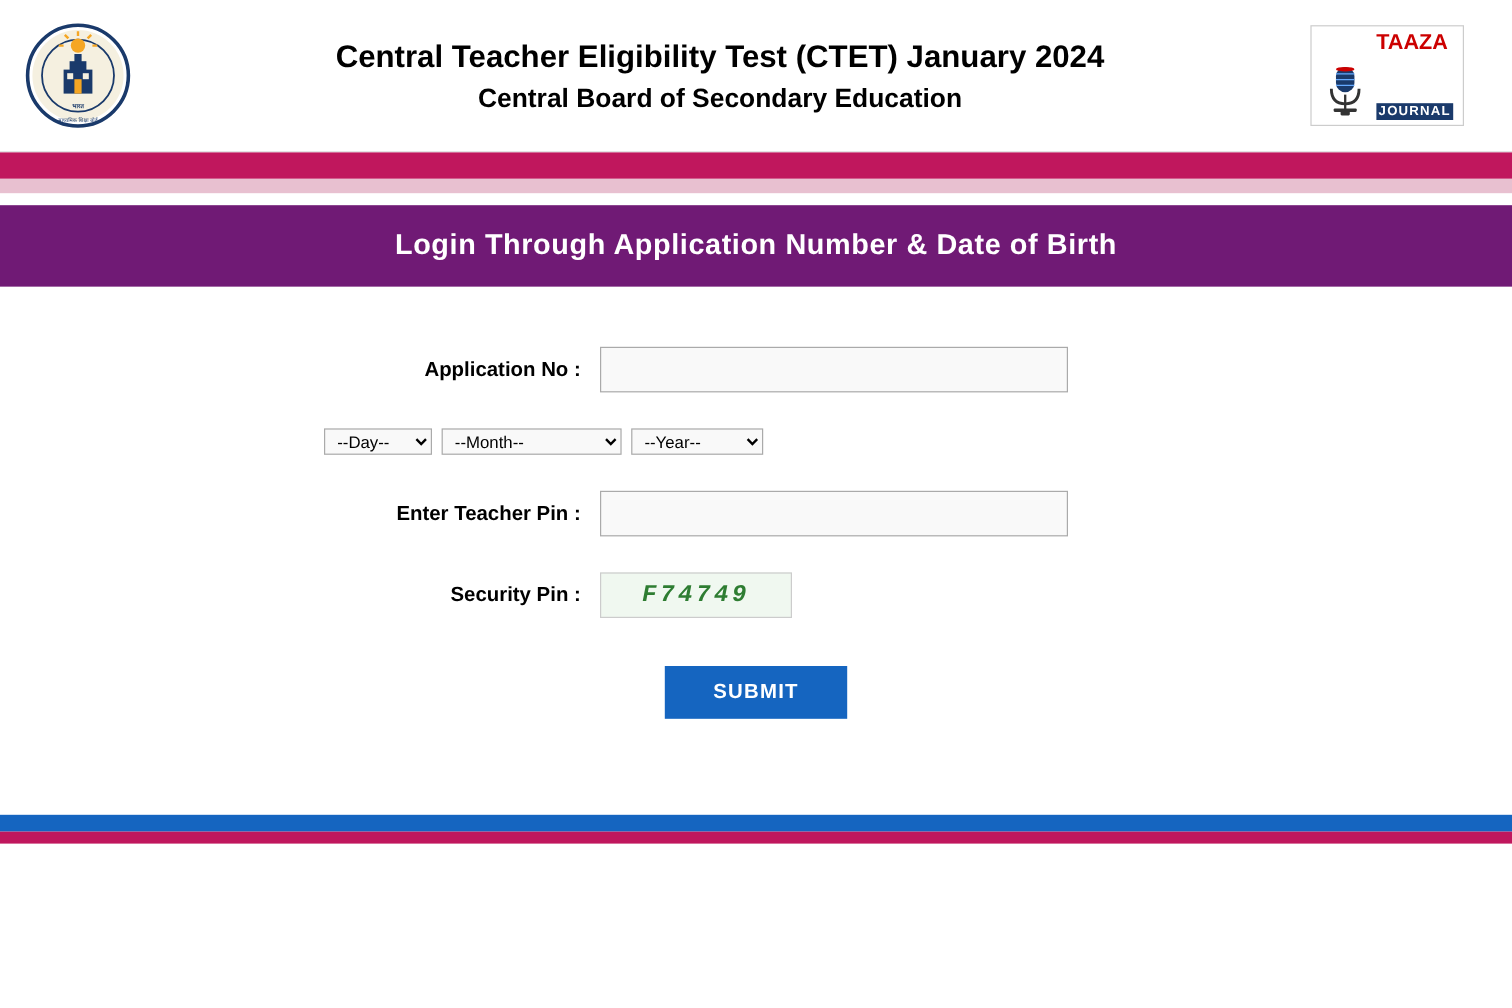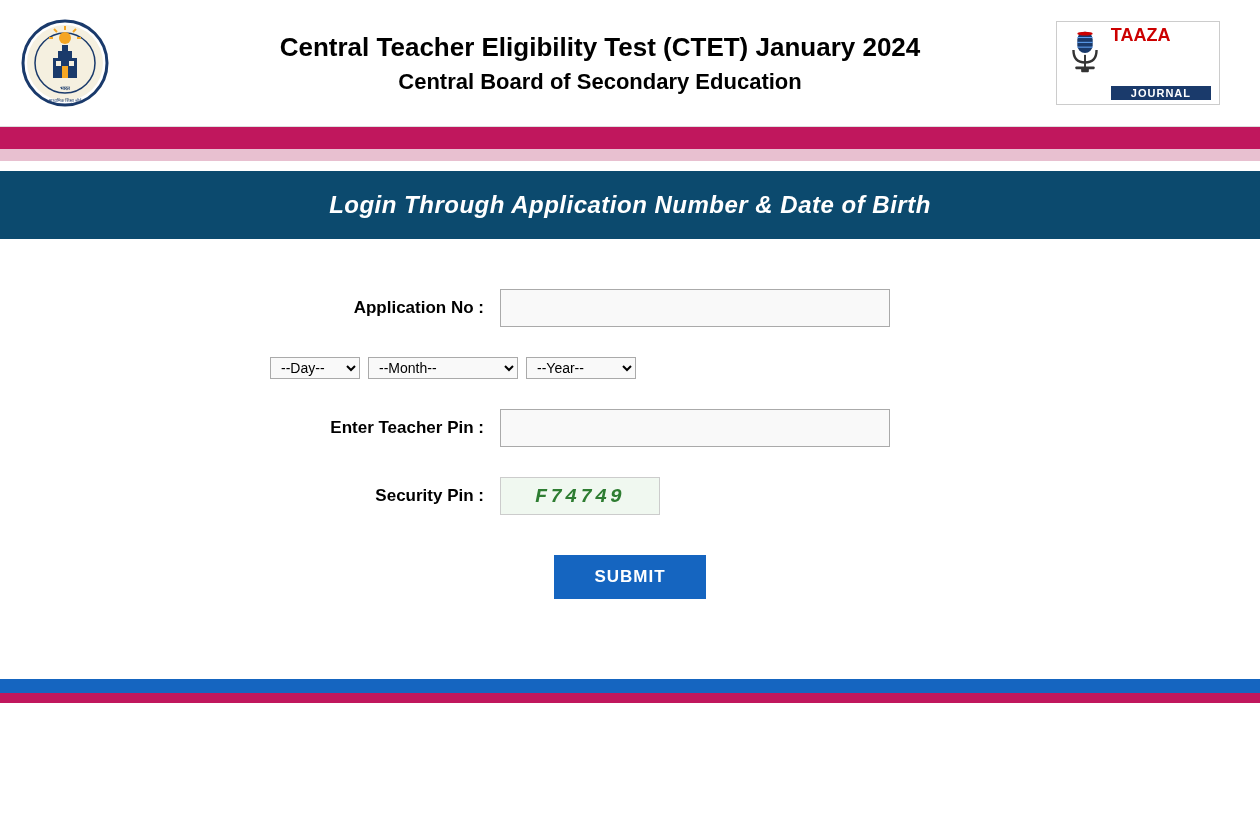--- a/index.html
+++ b/index.html
@@ -60,21 +60,21 @@
       width: 130px;
       flex-shrink: 0;
       display: flex;
       align-items: center;
       justify-content: flex-end;
     }
 
     
     .taaza-logo {
       display: flex;
-      align-items: flex-start;
+      align-items: flex-end;
       background: #fff;
       border: 1px solid #ccc;
       padding: 4px 8px;
       gap: 6px;
     }
 
     .taaza-mic {
       width: 40px;
       height: 50px;
     }
@@ -89,21 +89,21 @@
       font-size: 18px;
       font-weight: bold;
       color: #cc0000;
     }
 
     .taaza-text .journal {
       font-size: 11px;
       font-weight: bold;
       color: #fff;
       background: #1a3a6b;
-      padding: 1px 20px;
+      padding: 1px 2px;
       letter-spacing: 1px;
       margin-top: 40px;
     }
 
     
     .color-bars {
       display: flex;
       flex-direction: column;
     }
 
@@ -112,25 +112,24 @@
       background: #c0175d;
     }
 
     .bar-light {
       height: 12px;
       background: #e8c0d0;
     }
 
     
     .login-banner {
-      background: #0c4a6e;
+      background: #701a75;
       padding: 20px 40px;
       text-align: center;
       margin-top: 10px;
-      font-style: italic;
     }
 
     .login-banner h2 {
       color: #fff;
       font-size: 24px;
       font-weight: bold;
       letter-spacing: 0.5px;
     }
 
     

